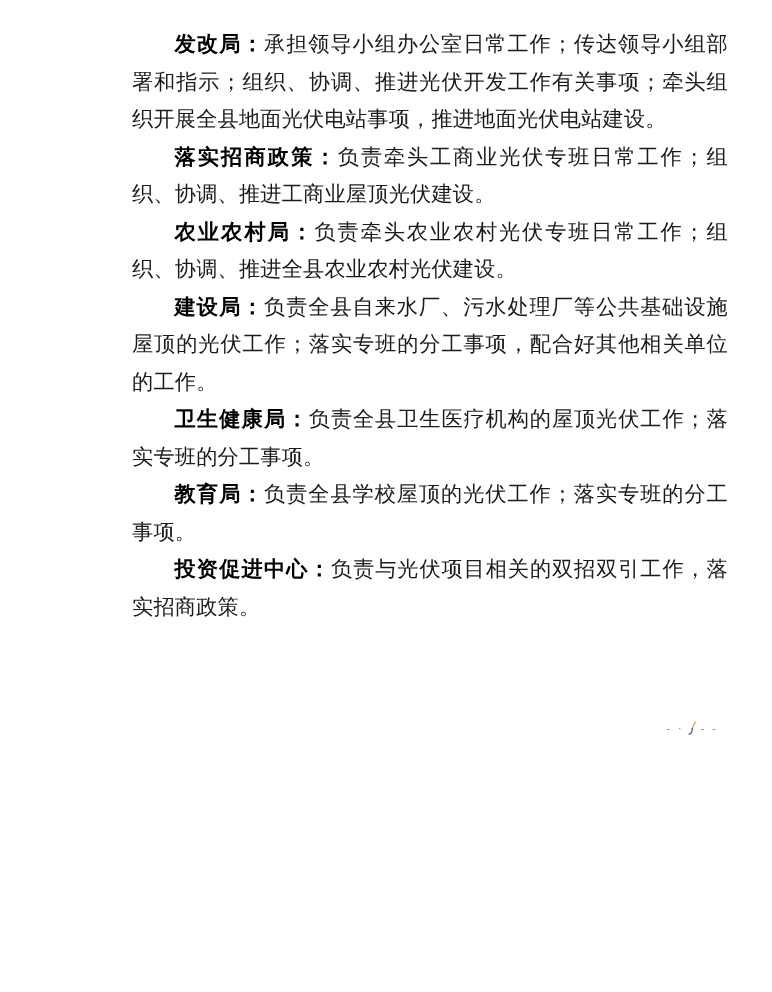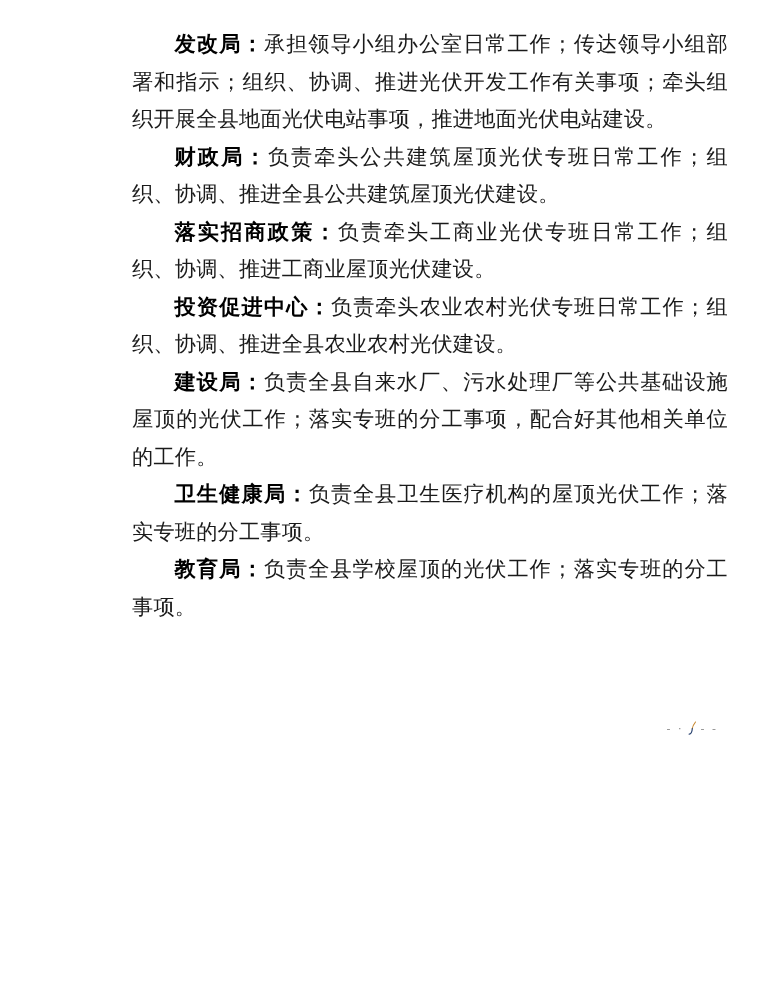--- a/index.html
+++ b/index.html
@@ -55,33 +55,33 @@
   }
 </style>
 </head>
 <body>
 
 <div class="page">
   <div class="doc-body">
 
     <p><strong>发改局：</strong><span>承担领导小组办公室日常工作；传达领导小组部署和指示；组织、协调、推进光伏开发工作有关事项；牵头组织开展全县地面光伏电站事项，推进地面光伏电站建设。</span></p>
 
-    <p><strong>财政局：</strong><span>负责牵头公共建筑屋顶光伏专班日常工作；组织、协调、推进全县公共建筑屋顶光伏建设。</span></p>
 
     <p><strong>落实招商政策：</strong><span>负责牵头工商业光伏专班日常工作；组织、协调、推进工商业屋顶光伏建设。</span></p>
 
-    <p><strong>投资促进中心：</strong><span>负责牵头农业农村光伏专班日常工作；组织、协调、推进全县农业农村光伏建设。</span></p>
+    <p><strong>农业农村局：</strong><span>负责牵头农业农村光伏专班日常工作；组织、协调、推进全县农业农村光伏建设。</span></p>
 
     <p><strong>建设局：</strong><span>负责全县自来水厂、污水处理厂等公共基础设施屋顶的光伏工作；落实专班的分工事项，配合好其他相关单位的工作。</span></p>
 
     <p><strong>卫生健康局：</strong><span>负责全县卫生医疗机构的屋顶光伏工作；落实专班的分工事项。</span></p>
 
     <p><strong>教育局：</strong><span>负责全县学校屋顶的光伏工作；落实专班的分工事项。</span></p>
 
 
+    <p><strong>投资促进中心：</strong><span>负责与光伏项目相关的双招双引工作，落实招商政策。</span></p>
 
 
   </div>
 
   <div class="page-footer">
     <span>- ·</span>
     <span class="squiggle">
       <svg width="9" height="15" viewBox="0 0 9 15" xmlns="http://www.w3.org/2000/svg">
         <path d="M7.5 1 C5.8 3.2 4.6 5.2 4.3 7.5" fill="none" stroke="#c8882f" stroke-width="1.1" stroke-linecap="round"></path>
         <path d="M4.3 7.5 C4.1 10.5 3.2 13 1.2 13.2" fill="none" stroke="#27406e" stroke-width="1.2" stroke-linecap="round"></path>

